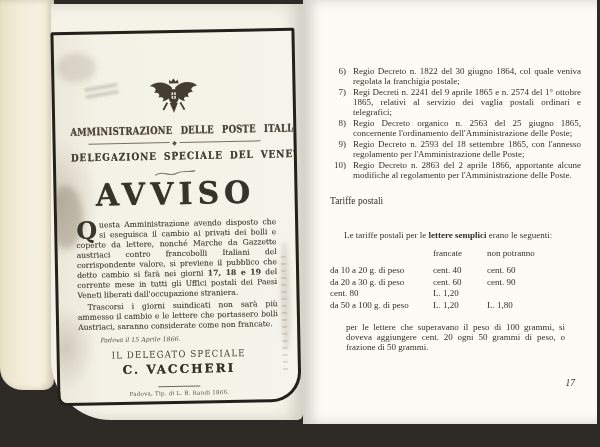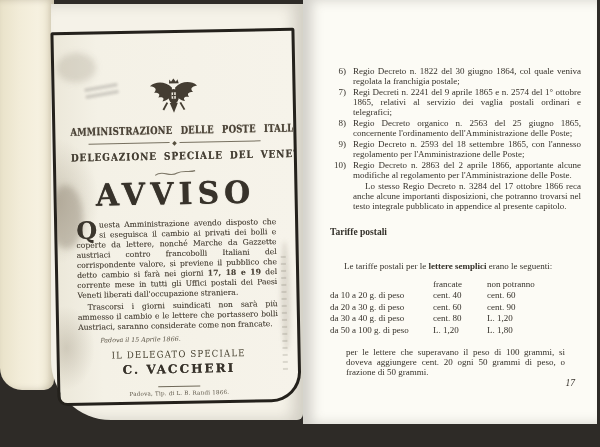--- a/index.html
+++ b/index.html
@@ -88,25 +88,25 @@
     background:#fcfbf5;
     box-shadow:inset 9px 0 12px rgba(70,64,54,.22);
   }
   .page-right .content{position:absolute;left:27px;top:66px;width:251px;color:#35312a;}
   .decrees{font-size:9px;line-height:10px;}
   .decree{display:flex;margin-bottom:1px;}
   .decree .num{flex:0 0 16px;text-align:right;margin-right:7px;}
   .decree .txt{flex:1;text-align:justify;}
   .decree .txt p{margin:0;}
   .decree .txt p + p{text-indent:12px;margin-top:1px;}
-  .tariff-head{margin:16px 0 0;font-size:9.5px;font-weight:bold;color:#33302a;}
+  .tariff-head{margin:16px 0 0;font-size:9.5px;font-weight:normal;color:#33302a;}
   .intro{margin:24px 0 0;font-size:9px;line-height:10px;text-indent:14px;}
   .tariff-table{margin-top:8px;font-size:9px;}
   .t-row{display:grid;grid-template-columns:103px 54px 80px;line-height:11.5px;}
-  .t-head{}
+  .t-head{margin-bottom:6px;}
   .t-head span{line-height:11px;}
   .closing{margin:11px 16px 0;font-size:9px;line-height:10px;text-align:justify;}
   .pageno{position:absolute;right:22px;top:378px;font-size:9.5px;color:#3a362f;font-style:italic;}
 
   
   .gutter-marks{
     position:absolute;right:10px;top:225px;width:5px;height:115px;
     background:repeating-linear-gradient(180deg, rgba(90,85,72,.35) 0 2px, rgba(0,0,0,0) 2px 7px);
     opacity:.5;filter:blur(.4px);
   }
@@ -205,21 +205,20 @@
         <div class="decree">
           <span class="num">9)</span>
           <div class="txt">
               <p>Regio Decreto n. 2593 del 18 settembre 1865, con l'annesso regolamento per l'Amministrazione delle Poste;</p>
             </div>
         </div>
         <div class="decree">
           <span class="num">10)</span>
           <div class="txt">
             <p>Regio Decreto n. 2863 del 2 aprile 1866, apportante alcune modifiche al regolamento per l'Amministrazione delle Poste.</p>
-            <p>Lo stesso Regio Decreto n. 3284 del 17 ottobre 1866 reca anche alcune importanti disposizioni, che potranno trovarsi nel testo integrale pubblicato in appendice al presente capitolo.</p>
           </div>
         </div>
       </div>
 
       <h3 class="tariff-head">Tariffe postali</h3>
 
       <p class="intro"><span>Le tariffe postali per le </span><b>lettere semplici</b><span> erano le seguenti:</span></p>
 
       <div class="tariff-table">
         <div class="t-row t-head">
@@ -231,21 +230,20 @@
           <span>da 10 a 20 g. di peso</span>
           <span>cent. 40</span>
           <span>cent. 60</span>
         </div>
         <div class="t-row">
           <span>da 20 a 30 g. di peso</span>
           <span>cent. 60</span>
           <span>cent. 90</span>
         </div>
         <div class="t-row">
-          <span>da 30 a 40 g. di peso</span>
           <span>cent. 80</span>
           <span>L. 1,20</span>
         </div>
         <div class="t-row">
           <span>da 50 a 100 g. di peso</span>
           <span>L. 1,20</span>
           <span>L. 1,80</span>
         </div>
       </div>
 

